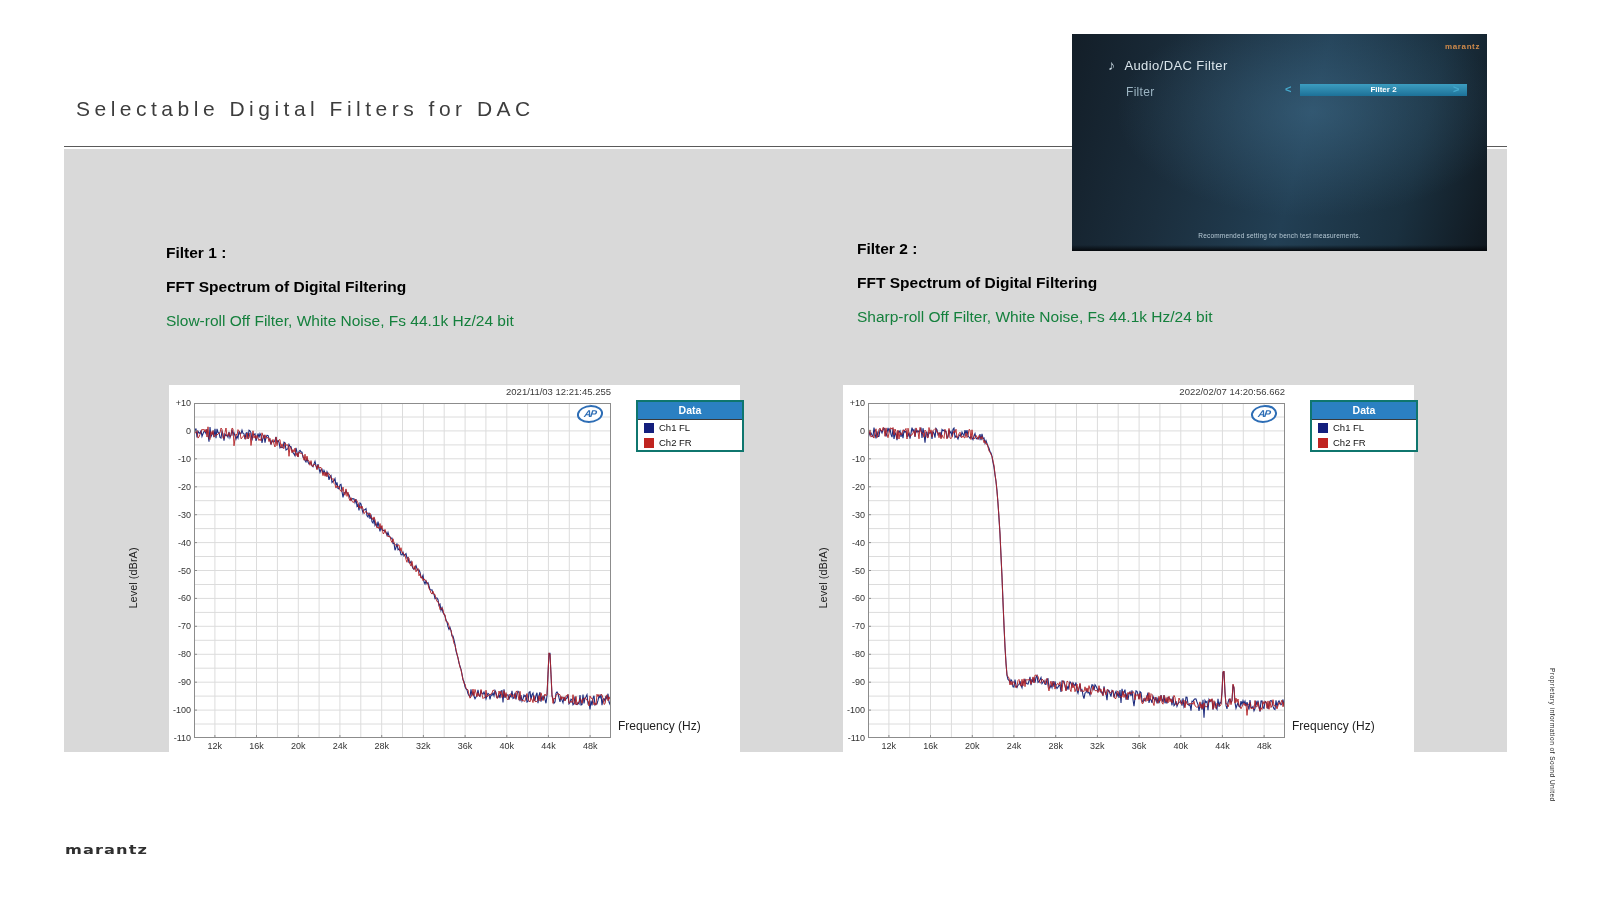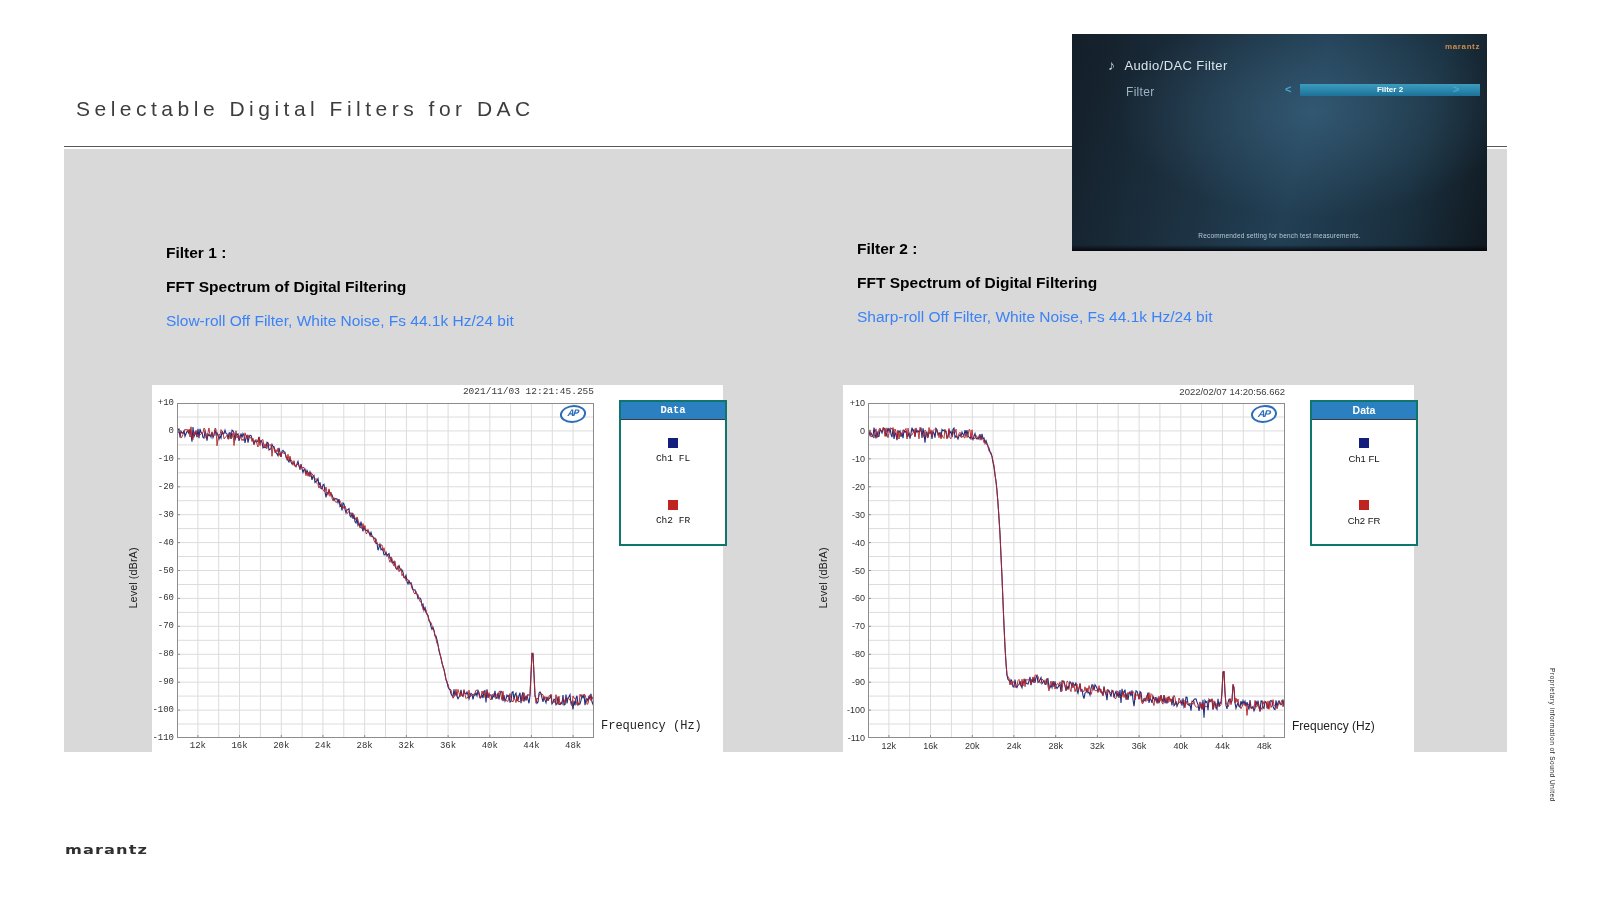--- a/index.html
+++ b/index.html
@@ -26,54 +26,54 @@
   .osd-brand{position:absolute;right:7px;top:8px;font-size:8px;font-weight:bold;
     color:#cf8a4b;letter-spacing:0.6px;}
   .osd-title{position:absolute;left:36px;top:23px;color:#dbe6ec;font-size:13px;
     display:flex;align-items:center;gap:9px;letter-spacing:0.4px;}
   .osd-note{font-size:14px;color:#c9d9e3;}
   .osd-setting-label{position:absolute;left:54px;top:51px;font-size:12px;color:#9cb4c2;letter-spacing:0.3px;}
   .osd-arrow{position:absolute;top:49px;font-size:11px;font-weight:bold;color:#45a9cd;}
   .osd-arrow-left{left:213px;}
   .osd-arrow-right{left:381px;}
   .osd-select{
-    position:absolute;left:228px;top:50px;width:180px;height:12px;
+    position:absolute;left:228px;top:50px;width:167px;height:12px;
     background:linear-gradient(180deg,#3c9dc0,#1d7198);
     color:#ffffff;font-size:8px;font-weight:bold;text-align:center;line-height:12px;
   }
   .osd-hint{position:absolute;left:0;right:0;top:198px;text-align:center;
     font-size:6.5px;color:#b7cad6;letter-spacing:0.2px;}
 
   
   .filter-block{position:absolute;width:600px;color:#1f1f1f;font-size:15.5px;}
   #fb0{left:166px;top:244px;}
   #fb1f{left:857px;top:240px;}
   .fb-title{font-weight:bold;color:#000;margin-bottom:16px;}
   .fb-desc{margin-bottom:21px;color:#222;}
   .fb-heading{font-weight:bold;color:#000;margin-bottom:16px;}
-  .fb-sub{color:#3b82f6;}
+  .fb-sub{color:#15803d;}
 
   
   .chart-panel{position:absolute;width:571px;height:367px;background:#ffffff;}
-  #chart0{left:152px;top:385px;font-family:Liberation Mono, monospace;}
+  #chart0{left:169px;top:385px;}
   #chart1{left:843px;top:385px;}
   .ts{position:absolute;left:0;top:1px;width:442px;text-align:right;
     font-size:9.5px;color:#3a3a3a;}
   .plot-svg{position:absolute;left:25px;top:18px;}
   .ytick{position:absolute;left:0;width:22px;text-align:right;font-size:9px;color:#333;line-height:10px;}
   .xtick{position:absolute;top:356px;width:34px;text-align:center;font-size:9px;color:#333;}
   .xlabel{position:absolute;left:449px;top:334px;font-size:12px;color:#1f1f1f;white-space:nowrap;}
   .ap-logo{position:absolute;left:408px;top:20px;width:22px;height:14px;
     border:2px solid #2d6db5;border-radius:50%;color:#2d6db5;font-style:italic;
     font-weight:bold;font-size:10px;text-align:center;line-height:13px;
     letter-spacing:-1px;transform:skewX(-8deg);background:#fff;}
   .legend{position:absolute;left:467px;top:15px;width:104px;background:#fff;border:2px solid #0f766e;}
   .legend-header{background:#2b80c2;color:#fff;font-weight:bold;font-size:10.5px;
     text-align:center;height:17px;line-height:17px;border-bottom:1px solid #3a3a3a;}
-  .legend-row{display:flex;align-items:center;gap:5px;padding:18px 6px;font-size:9.5px;color:#111;flex-direction:column;}
+  .legend-row{display:flex;align-items:center;gap:5px;padding:2px 6px;font-size:9.5px;color:#111;}
   .legend-sw{width:10px;height:10px;flex:0 0 auto;}
   .ylabel{position:absolute;width:90px;height:14px;text-align:center;
     transform:rotate(-90deg);font-size:11px;color:#222;}
   #ylabel0{left:89px;top:571px;}
   #ylabel1{left:779px;top:571px;}
 
   
   .footer-brand{position:absolute;left:65px;top:841px;font-family:"DejaVu Sans",sans-serif;
     font-weight:bold;font-size:15px;color:#2f2f2f;letter-spacing:1px;
     transform:scale(1.08,0.82);transform-origin:left center;}

